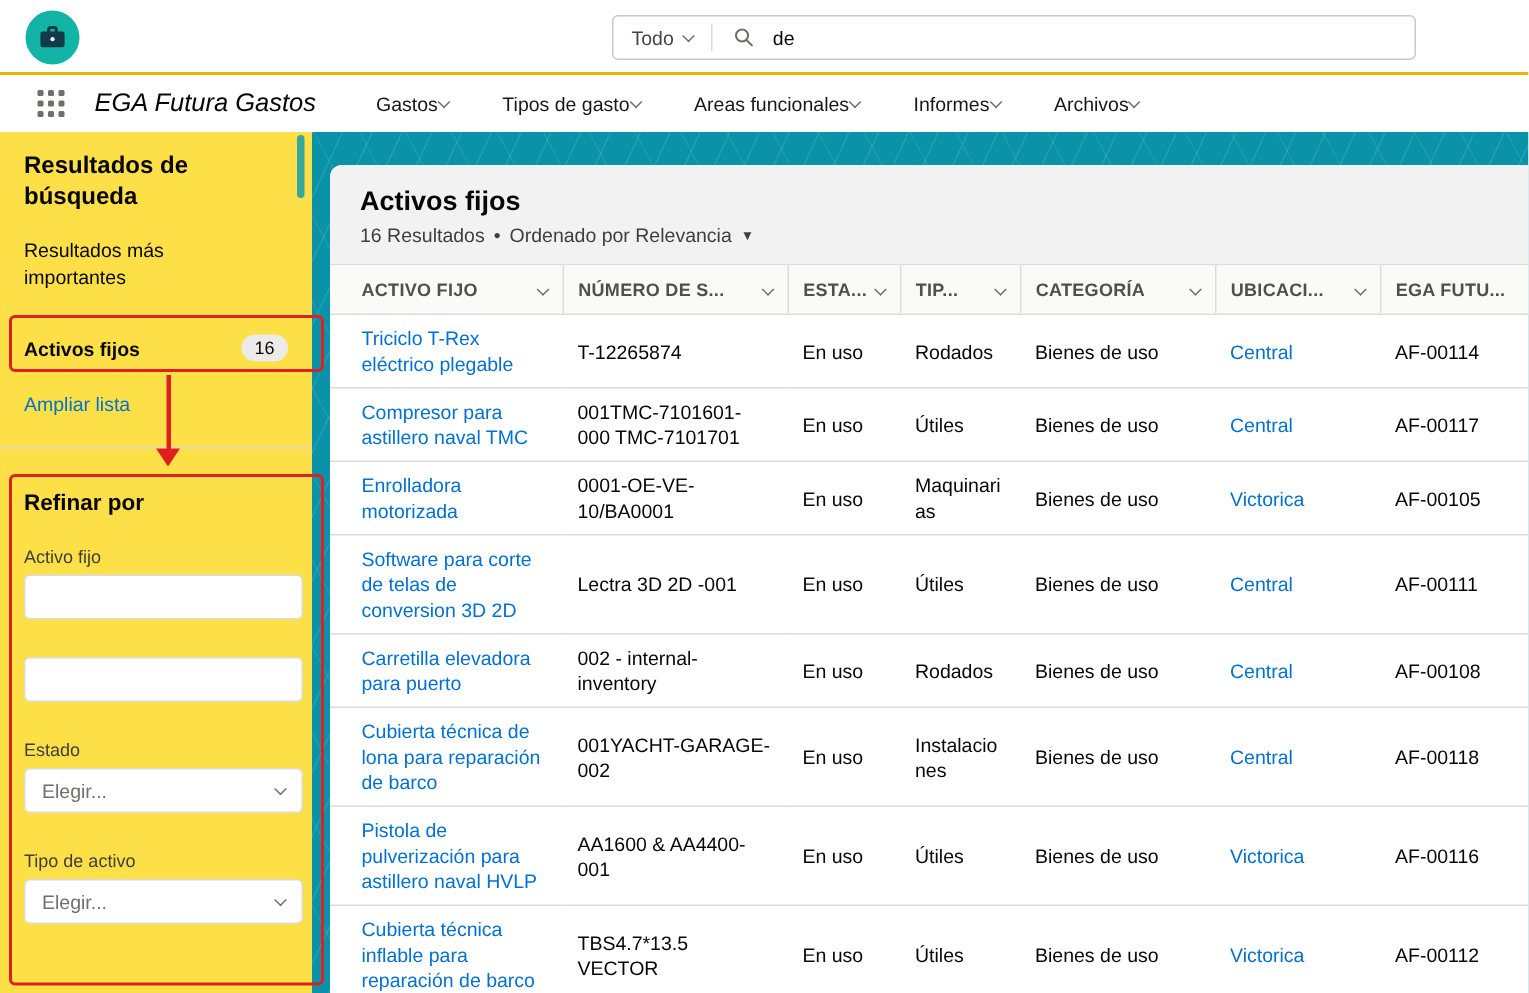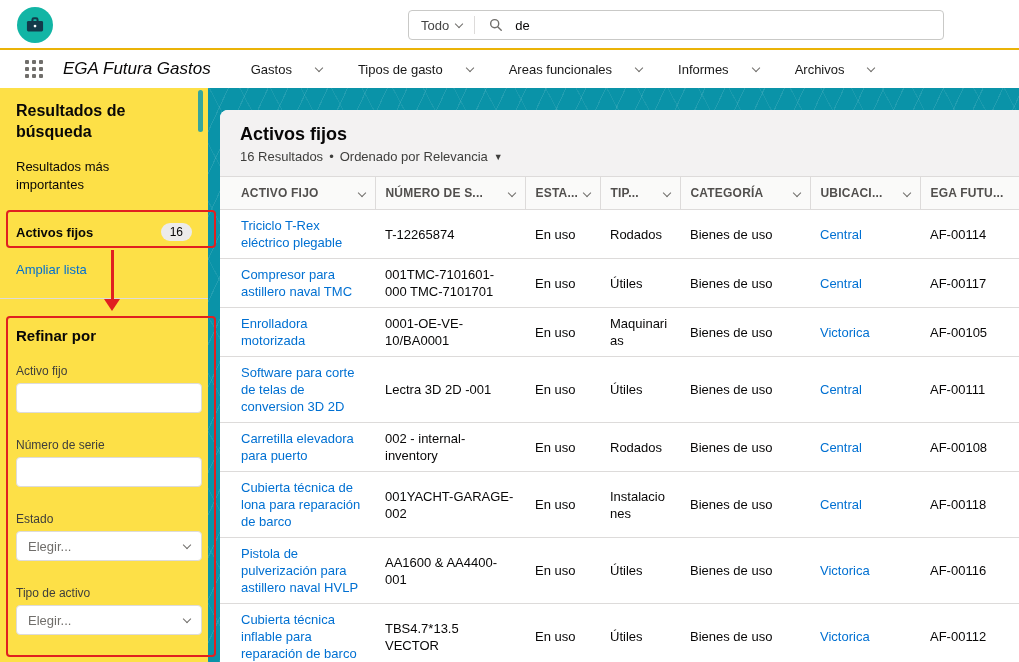--- a/index.html
+++ b/index.html
@@ -21,21 +21,21 @@
 
   .chev { width:6px; height:6px; border-right:1.5px solid #706e6b; border-bottom:1.5px solid #706e6b;
     display:inline-block; transform:rotate(45deg); margin-top:-3px; flex:none; }
 
   
   .app-nav { height:38px; background:#fff; display:flex; align-items:center; }
   .waffle { margin-left:25px; display:grid; grid-template-columns:repeat(3,4px); grid-gap:3px; cursor:pointer; }
   .waffle i { width:4px; height:4px; border-radius:1px; background:#706e6b; }
   .app-name { margin-left:20px; font-size:17px; color:#080707;font-style:italic; }
   .nav-tabs { margin-left:40px; display:flex; gap:36px; }
-  .nav-tab { display:flex; align-items:center; gap:24px; font-size:13px; color:#181818; cursor:pointer; }
+  .nav-tab { display:flex; align-items:center; gap:1px; font-size:13px; color:#181818; cursor:pointer; }
 
   
   .content { display:flex; height:574px; }
 
   
   .sidebar { width:208px; flex:none; background:#fde047; position:relative; padding:0 16px; }
   .sb-title { padding-top:12px; font-size:16px; font-weight:700; line-height:21px; width:140px; }
   .sb-toplink { margin-top:16px; font-size:13px; line-height:18px; width:130px; cursor:pointer; margin-bottom:22px; }
   .sb-selected { display:flex; align-items:center; justify-content:space-between; height:32px;
     font-size:13px; font-weight:700; cursor:pointer; }
@@ -164,21 +164,20 @@
 
     <div class="refine">
       <div class="refine-title">Refinar por</div>
 
       <div class="field">
         <label>Activo fijo</label>
         <input type="text" style="">
       </div>
 
       <div class="field">
-        <label>Número de serie</label>
         <input type="text" style="">
       </div>
 
       <div class="field">
         <label>Estado</label>
         <div class="select">
           <span>Elegir...</span>
           <span class="chev"></span>
         </div>
       </div>

